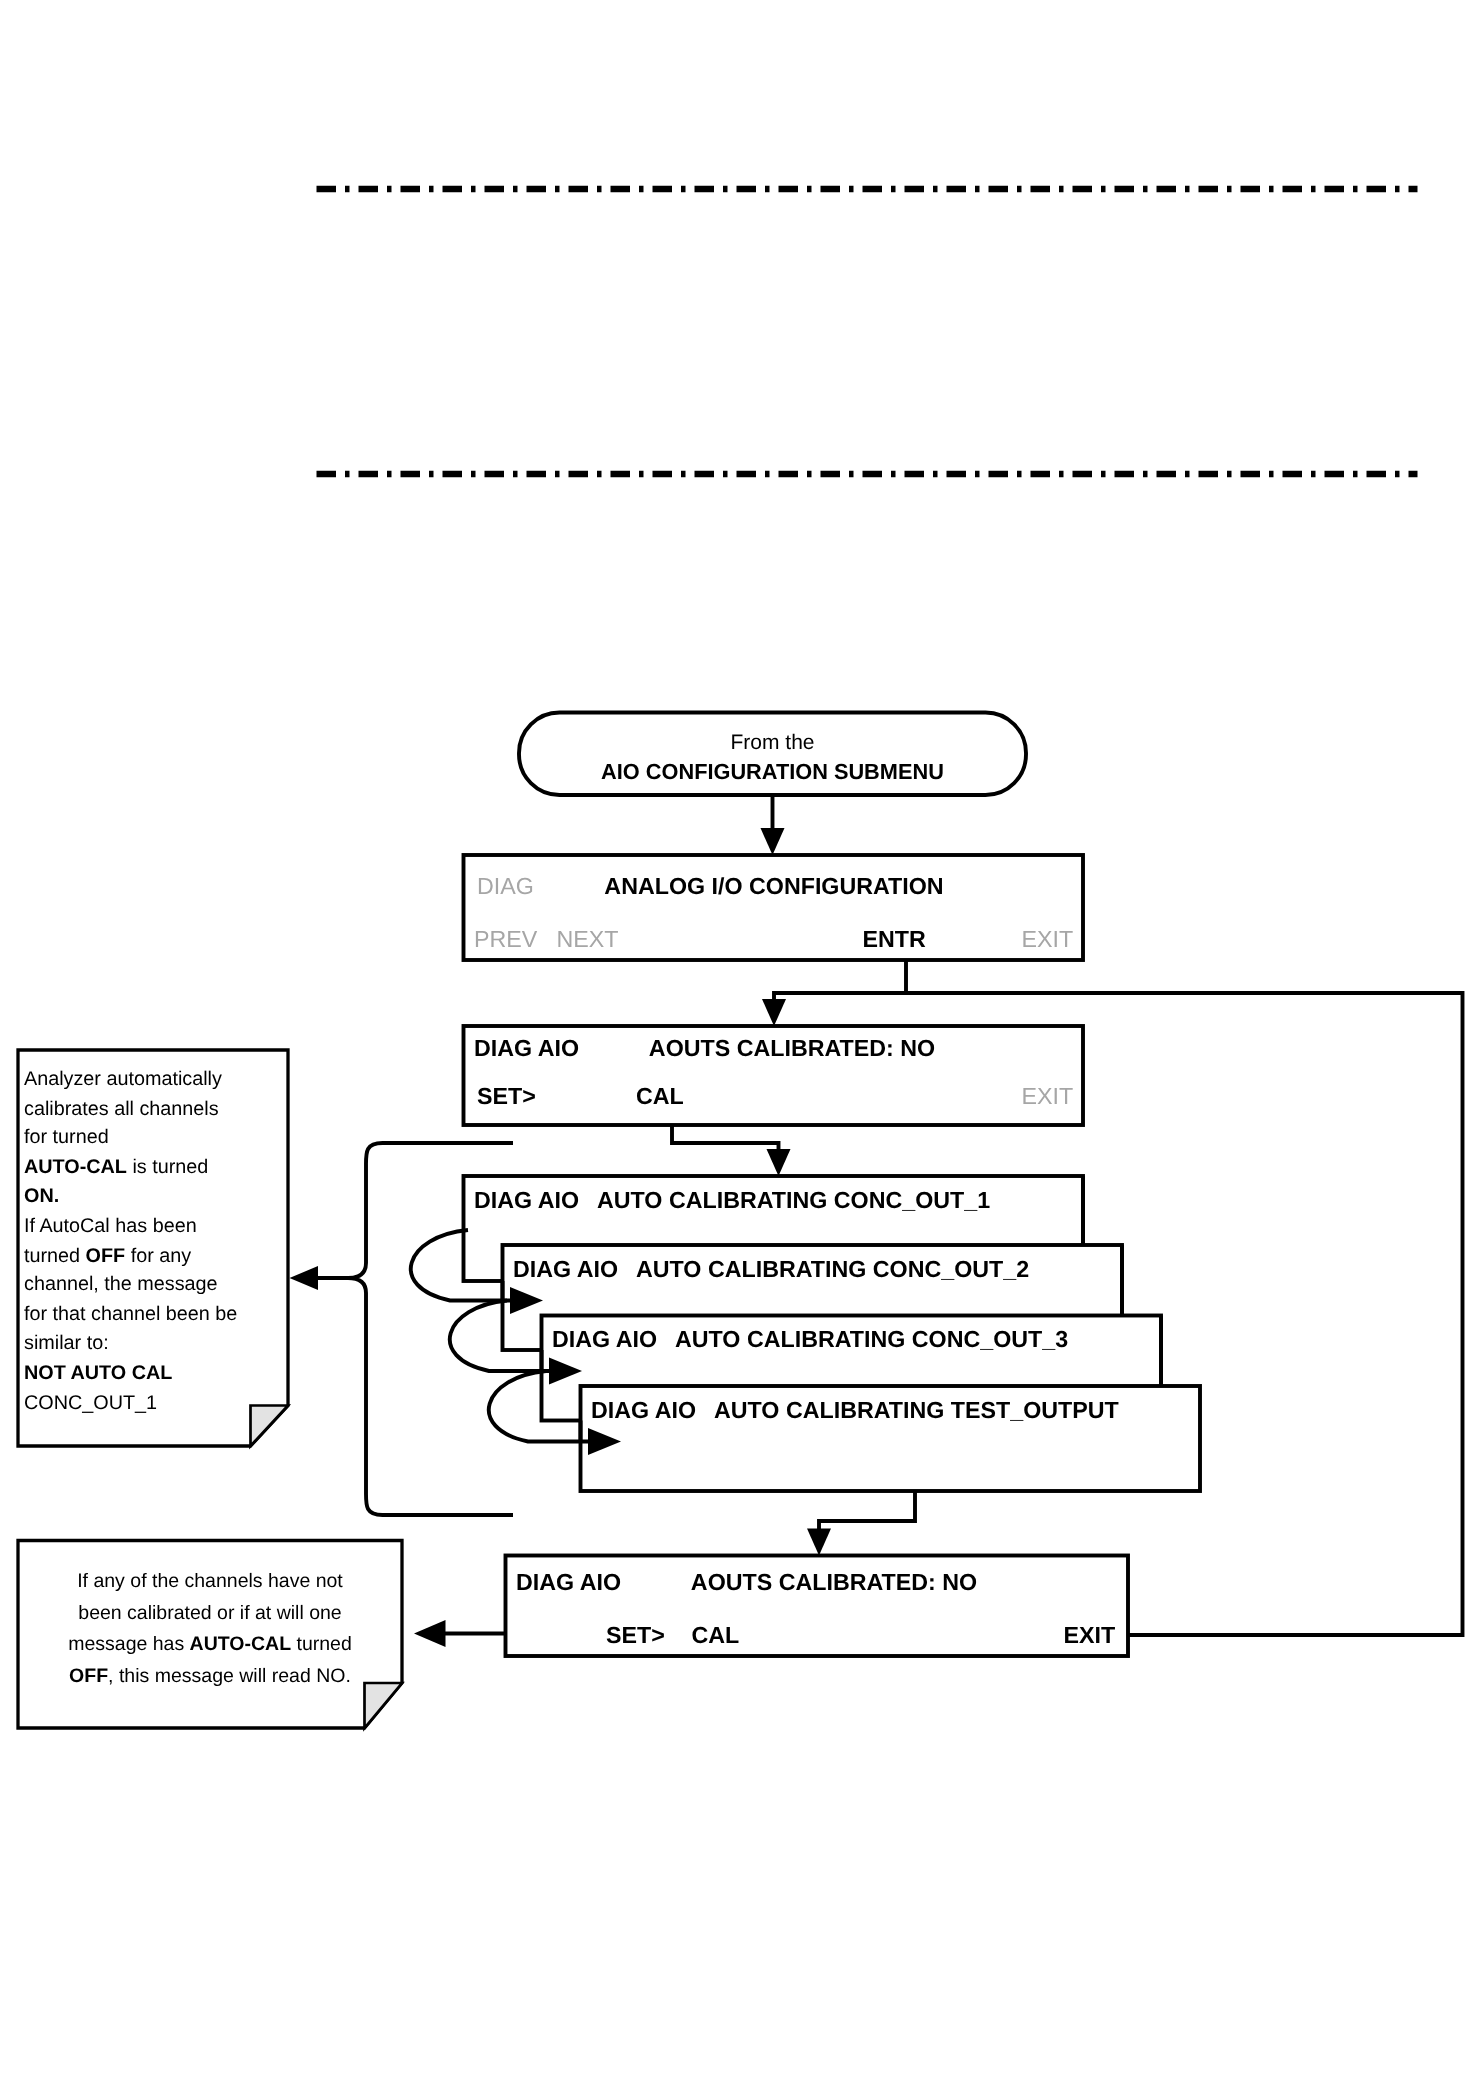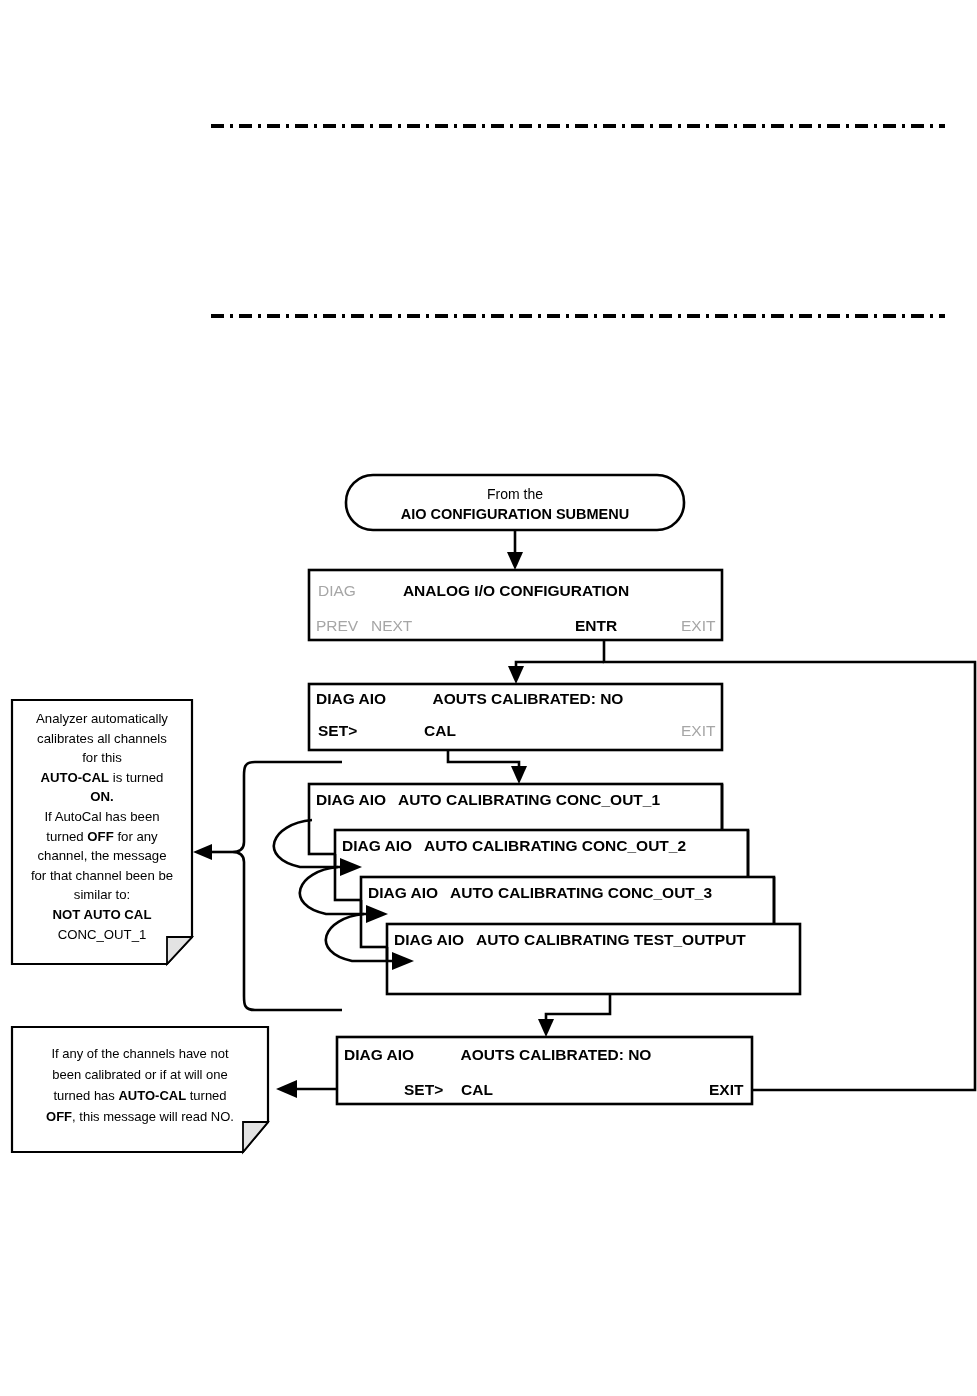--- a/index.html
+++ b/index.html
@@ -203,37 +203,37 @@
       <path class="foldtri" d="M 167 925 L 192 925 L 167 952 Z"></path>
     </g>
 
     <g>
       <path class="notebox" d="M 12 1015 L 268 1015 L 268 1110 L 243 1140 L 12 1140 Z"></path>
       <path class="foldtri" d="M 243 1110 L 268 1110 L 243 1140 Z"></path>
     </g>
 
   </svg>
 
-  <div style="position:absolute; left:16px; top:697px; width:172px; text-align:center;
+  <div style="position:absolute; left:16px; top:697px; width:172px; 
               font-family:'Liberation Sans',sans-serif; font-size:13.2px; line-height:19.6px; color:#000;">
     <div><span>Analyzer automatically</span></div>
     <div><span>calibrates all channels</span></div>
-    <div><span>for this</span></div>
+    <div><span>for turned</span></div>
     <div><span style="font-weight: bold;">AUTO-CAL</span><span> is turned</span></div>
     <div><span style="font-weight: bold; margin-top: 23px;">ON.</span></div>
     <div><span>If AutoCal has been</span></div>
     <div><span>turned </span><span style="font-weight: bold;">OFF</span><span> for any</span></div>
     <div><span>channel, the message</span></div>
     <div><span>for that channel been be</span></div>
     <div><span>similar to:</span></div>
     <div><span style="font-weight: bold; margin-top: 44px;">NOT AUTO CAL</span></div>
     <div><span style="font-weight: normal;">CONC_OUT_1</span></div>
   </div>
 
   <div style="position:absolute; left:16px; top:1031px; width:248px; text-align:center;
               font-family:'Liberation Sans',sans-serif; font-size:13px; line-height:21px; color:#000;">
     <div><span>If any of the channels have not</span></div>
     <div><span>been calibrated or if at will one</span></div>
-    <div><span>turned has </span><span style="font-weight: bold;">AUTO-CAL</span><span> turned</span></div>
+    <div><span>message has </span><span style="font-weight: bold;">AUTO-CAL</span><span> turned</span></div>
     <div><span style="font-weight: bold;">OFF</span><span>, this message will read </span><span style="font-weight: normal;">NO</span><span>.</span></div>
   </div>
 
 </div>
 
 </body></html>

